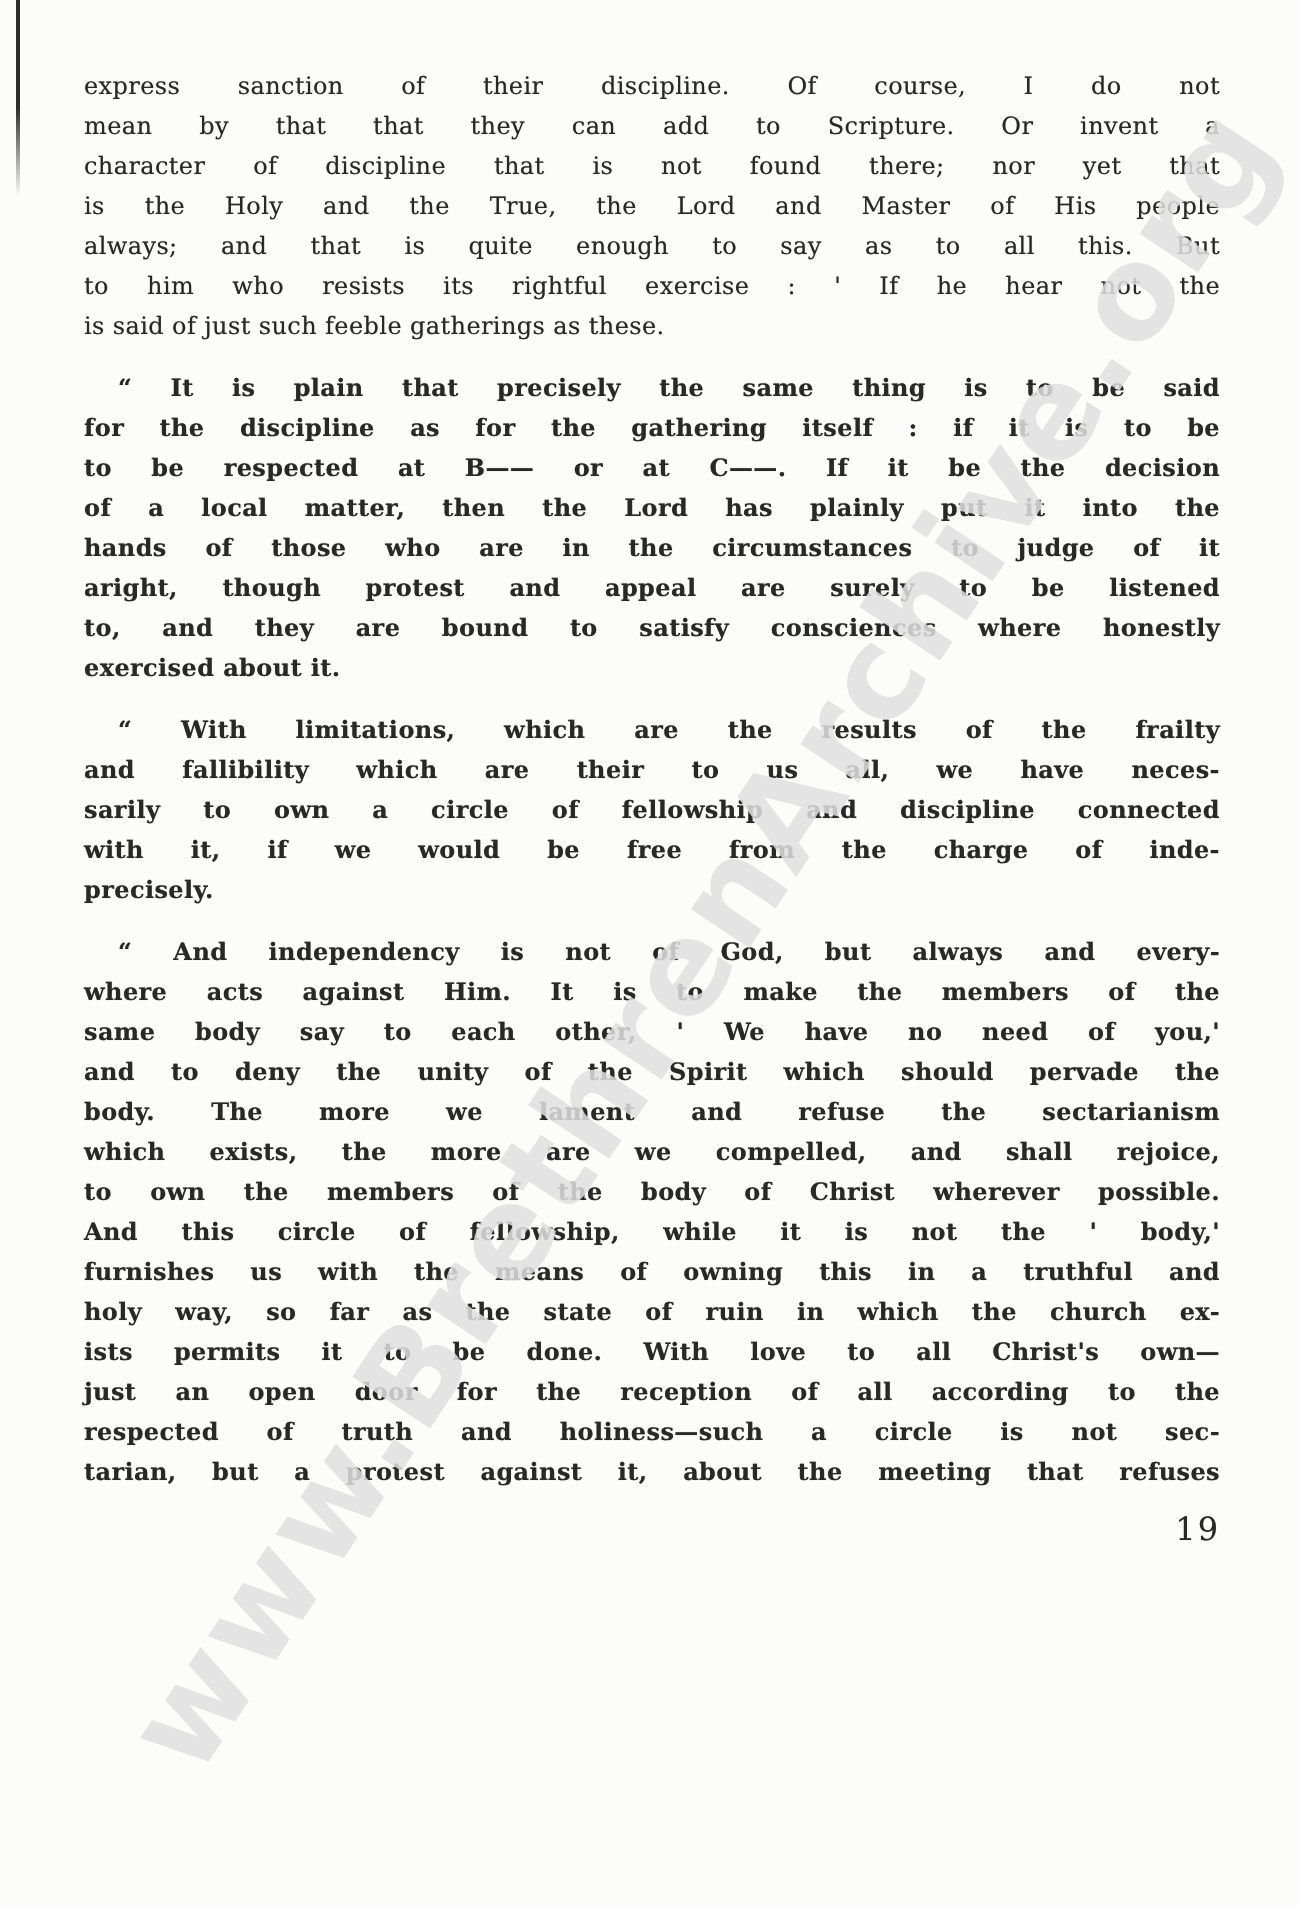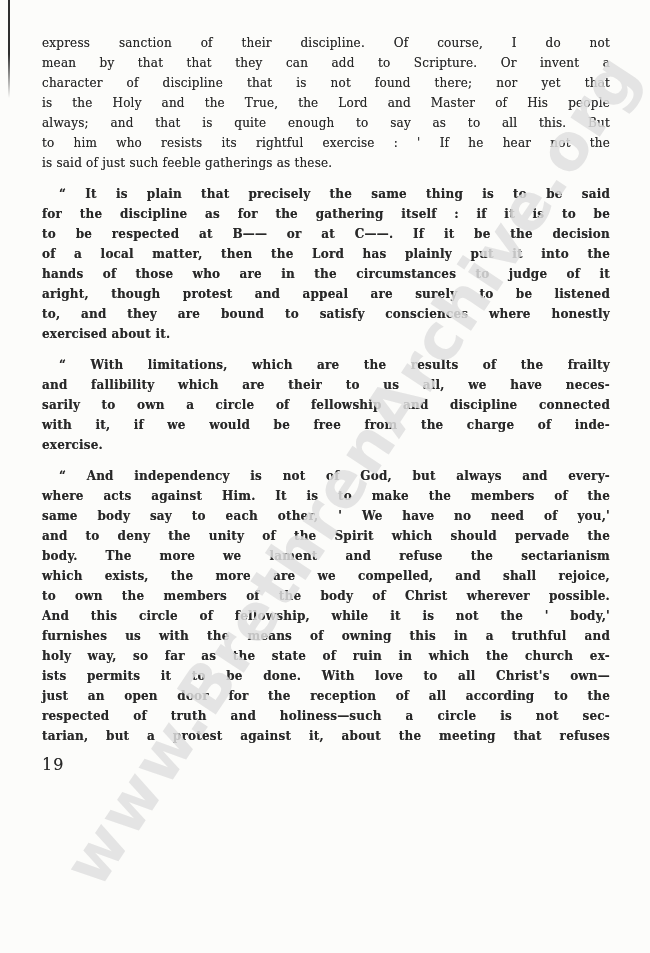--- a/index.html
+++ b/index.html
@@ -42,21 +42,21 @@
     text-align: justify;
     text-align-last: justify;
     letter-spacing: 0.2px;
     text-shadow: 0 0 0.4px rgba(40,40,40,0.55);
   }
   .line.last { text-align-last: left; }
   .line.indent { padding-left: 17px; }
 
   .page-number {
     margin-top: 9px;
-    text-align: left;
+    text-align: right;
     font-size: 16px;
     letter-spacing: 1px;
     line-height: 20px;
     text-shadow: 0 0 0.4px rgba(40,40,40,0.55);
   }
 
   
   .watermark {
     position: absolute;
     left: 352px;
@@ -101,21 +101,21 @@
         <div class="line">hands of those who are in the circumstances to judge of it</div>
         <div class="line">aright, though protest and appeal are surely to be listened</div>
         <div class="line">to, and they are bound to satisfy consciences where honestly</div>
         <div class="line last">exercised about it.</div>
       </div>
       <div class="paragraph">
         <div class="line indent">“ With limitations, which are the results of the frailty</div>
         <div class="line">and fallibility which are their to us all, we have neces-</div>
         <div class="line">sarily to own a circle of fellowship and discipline connected</div>
         <div class="line">with it, if we would be free from the charge of inde-</div>
-        <div class="line last">exercise.</div>
+        <div class="line last">precisely.</div>
       </div>
       <div class="paragraph">
         <div class="line indent">“ And independency is not of God, but always and every-</div>
         <div class="line">where acts against Him.  It is to make the members of the</div>
         <div class="line">same body say to each other, ' We have no need of you,'</div>
         <div class="line">and to deny the unity of the Spirit which should pervade the</div>
         <div class="line">body.  The more we lament and refuse the sectarianism</div>
         <div class="line">which exists, the more are we compelled, and shall rejoice,</div>
         <div class="line">to own the members of the body of Christ wherever possible.</div>
         <div class="line">And this circle of fellowship, while it is not the ' body,'</div>

